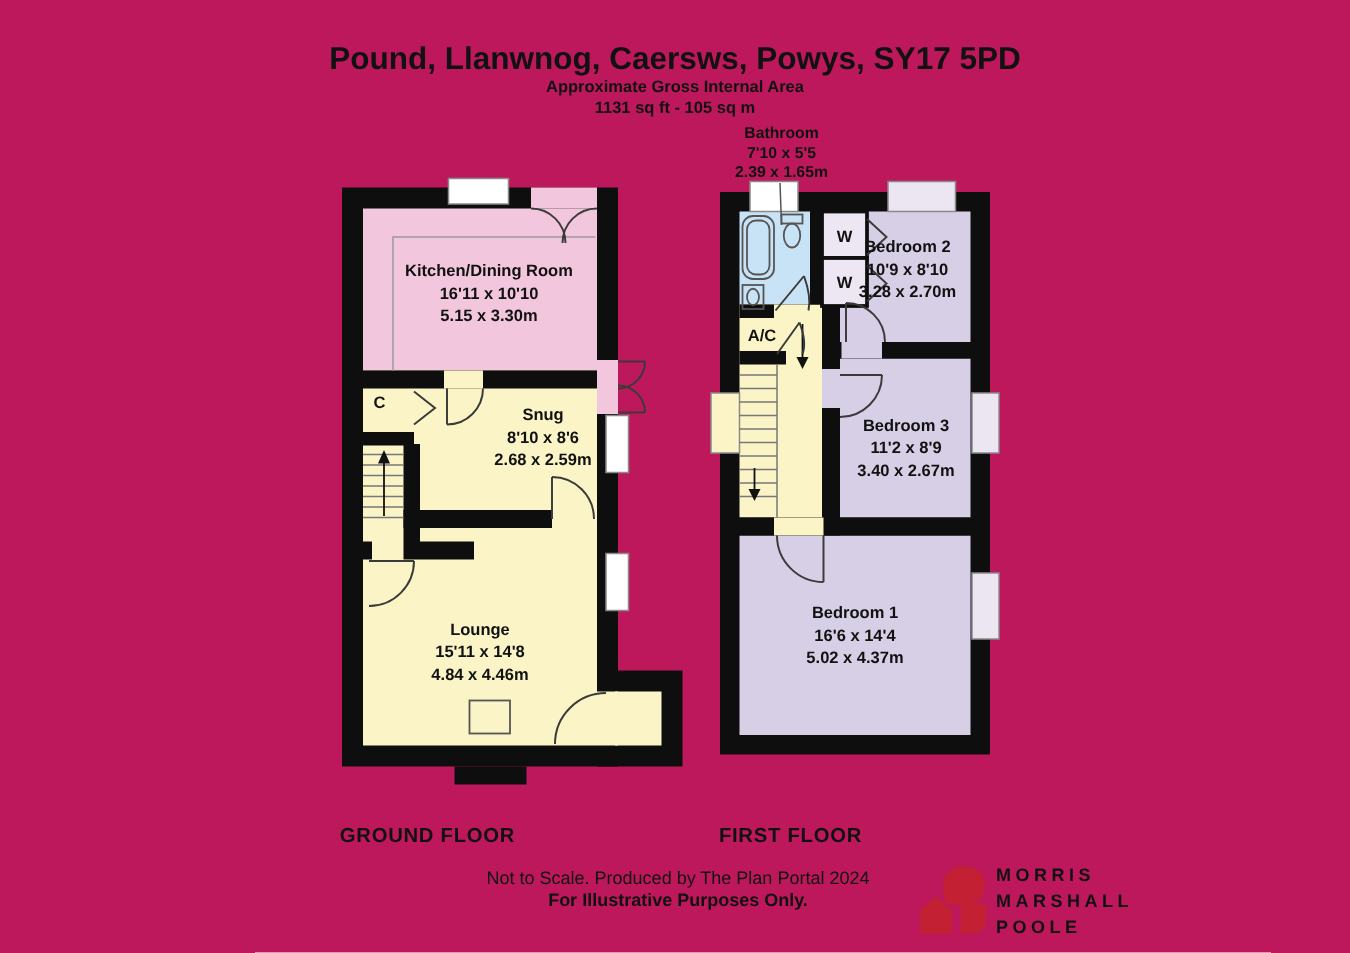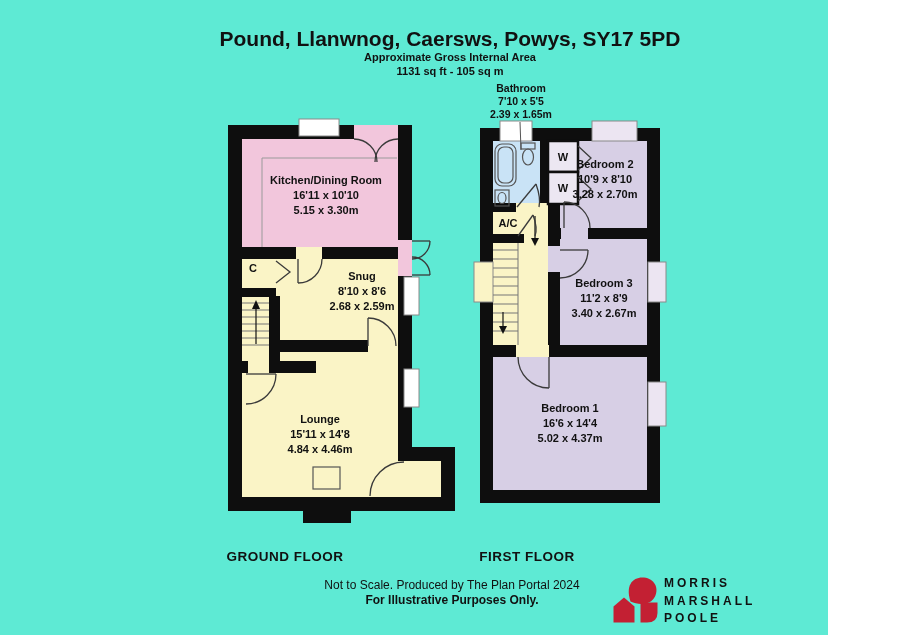--- a/index.html
+++ b/index.html
@@ -1,16 +1,16 @@
 <!DOCTYPE html>
 <html><head>
 <meta charset="utf-8">
 <style>
   html,body{margin:0;padding:0;background:#ffffff;}
-  .page{width:828px;height:635px;position:relative;background:#5eead4;}
+  .page{width:900px;height:635px;position:relative;background:#be185d;}
   text{font-family:"Liberation Sans","DejaVu Sans",sans-serif;fill:#111;}
   .title{font-weight:bold;font-size:21px;text-anchor:middle;}
   .sub{font-weight:bold;font-size:11px;text-anchor:middle;}
   .room{font-weight:bold;font-size:11px;text-anchor:middle;}
   .small{font-weight:bold;font-size:10.5px;text-anchor:middle;}
   .floor{font-weight:bold;font-size:13.5px;text-anchor:middle;letter-spacing:.5px;}
   .foot1{font-size:12px;text-anchor:middle;}
   .foot2{font-size:12px;font-weight:bold;text-anchor:middle;}
   .logo-t{font-weight:bold;font-size:12px;letter-spacing:3px;}
   .wall{fill:#0e0e0e;}

